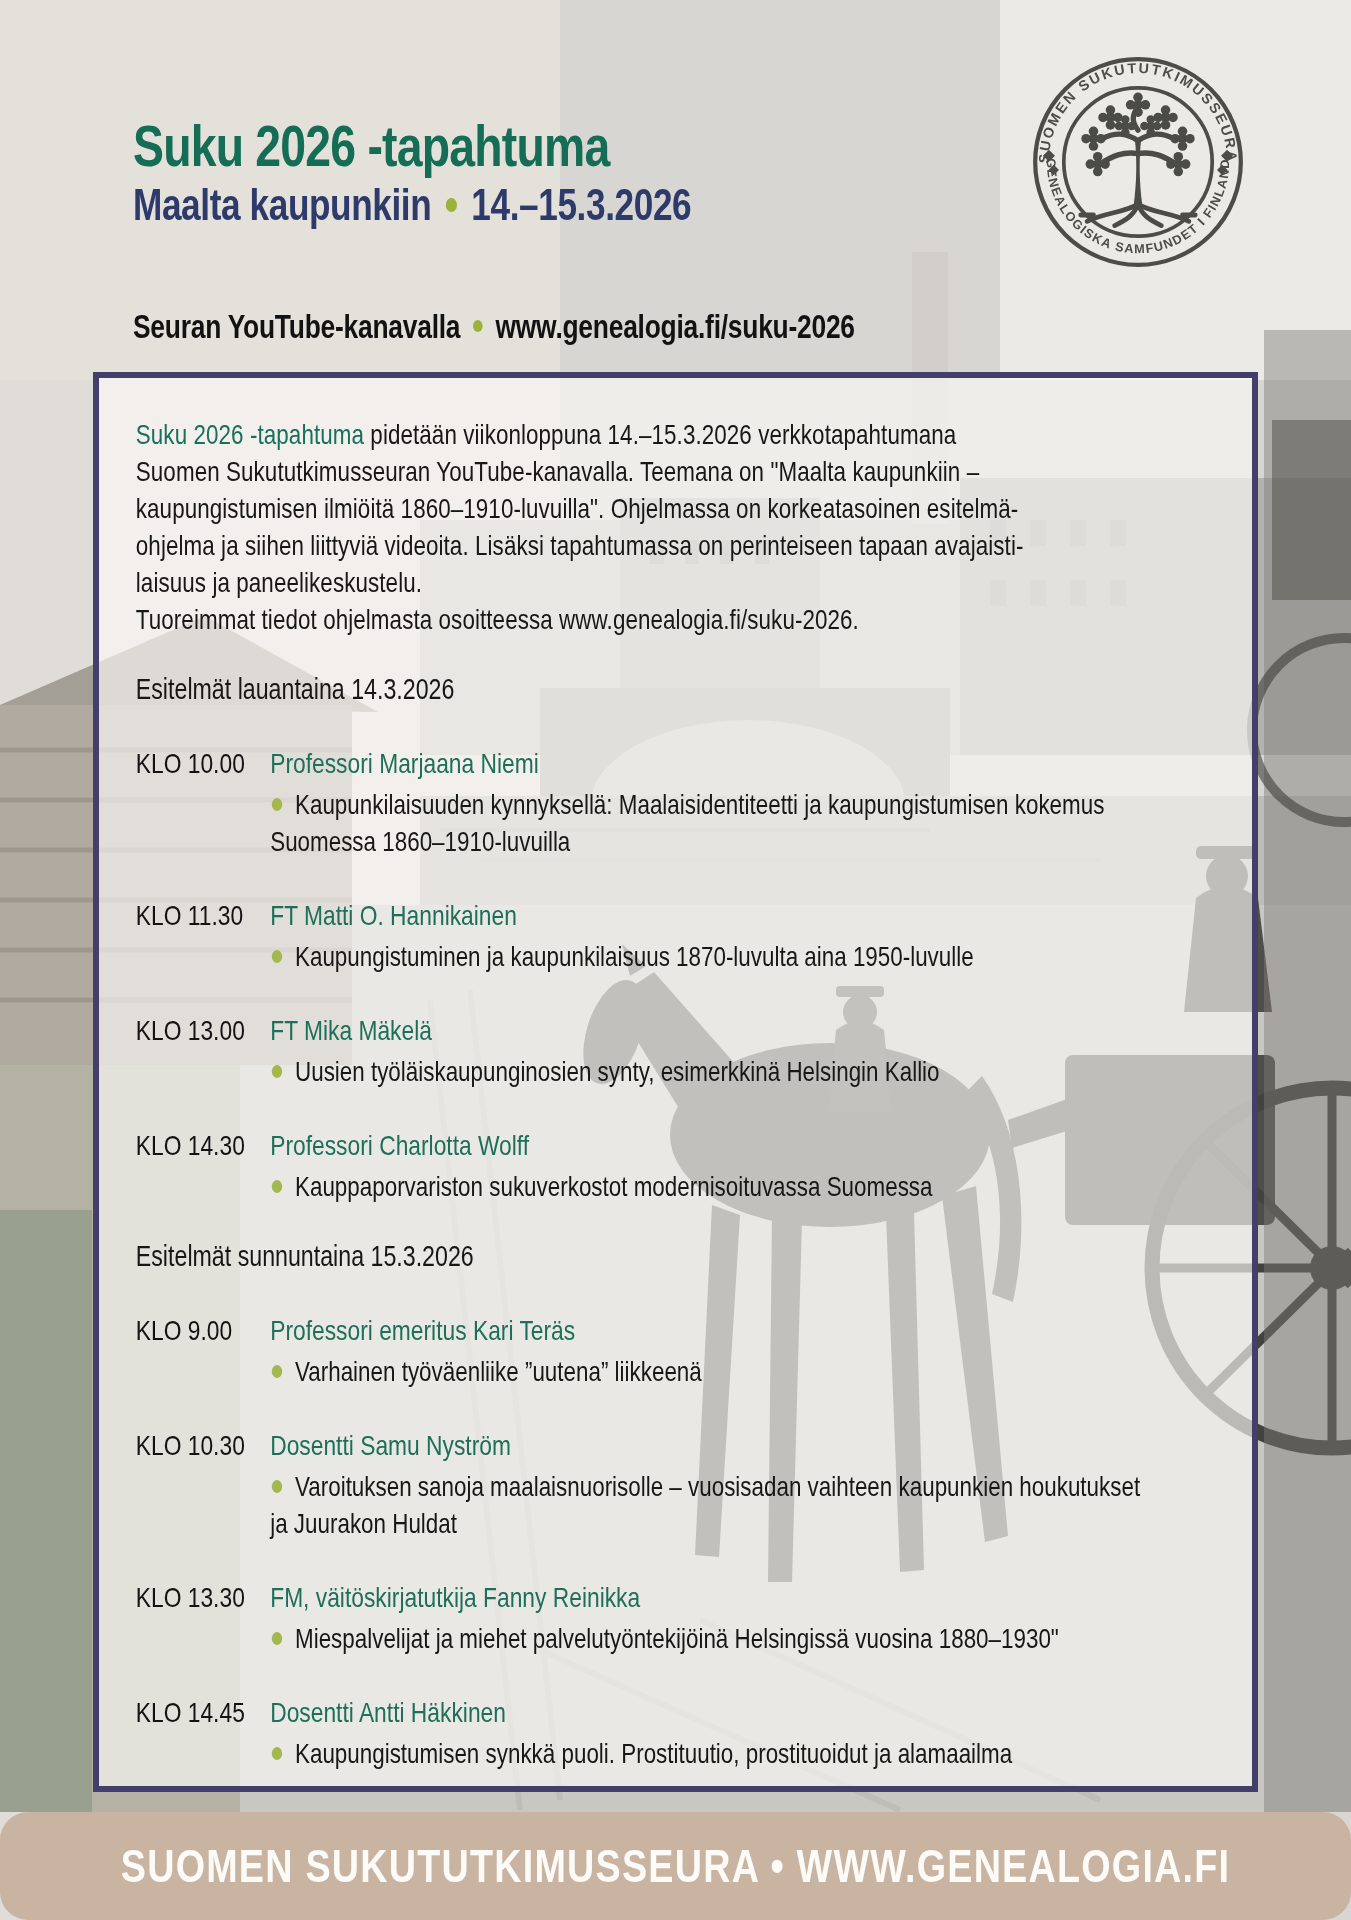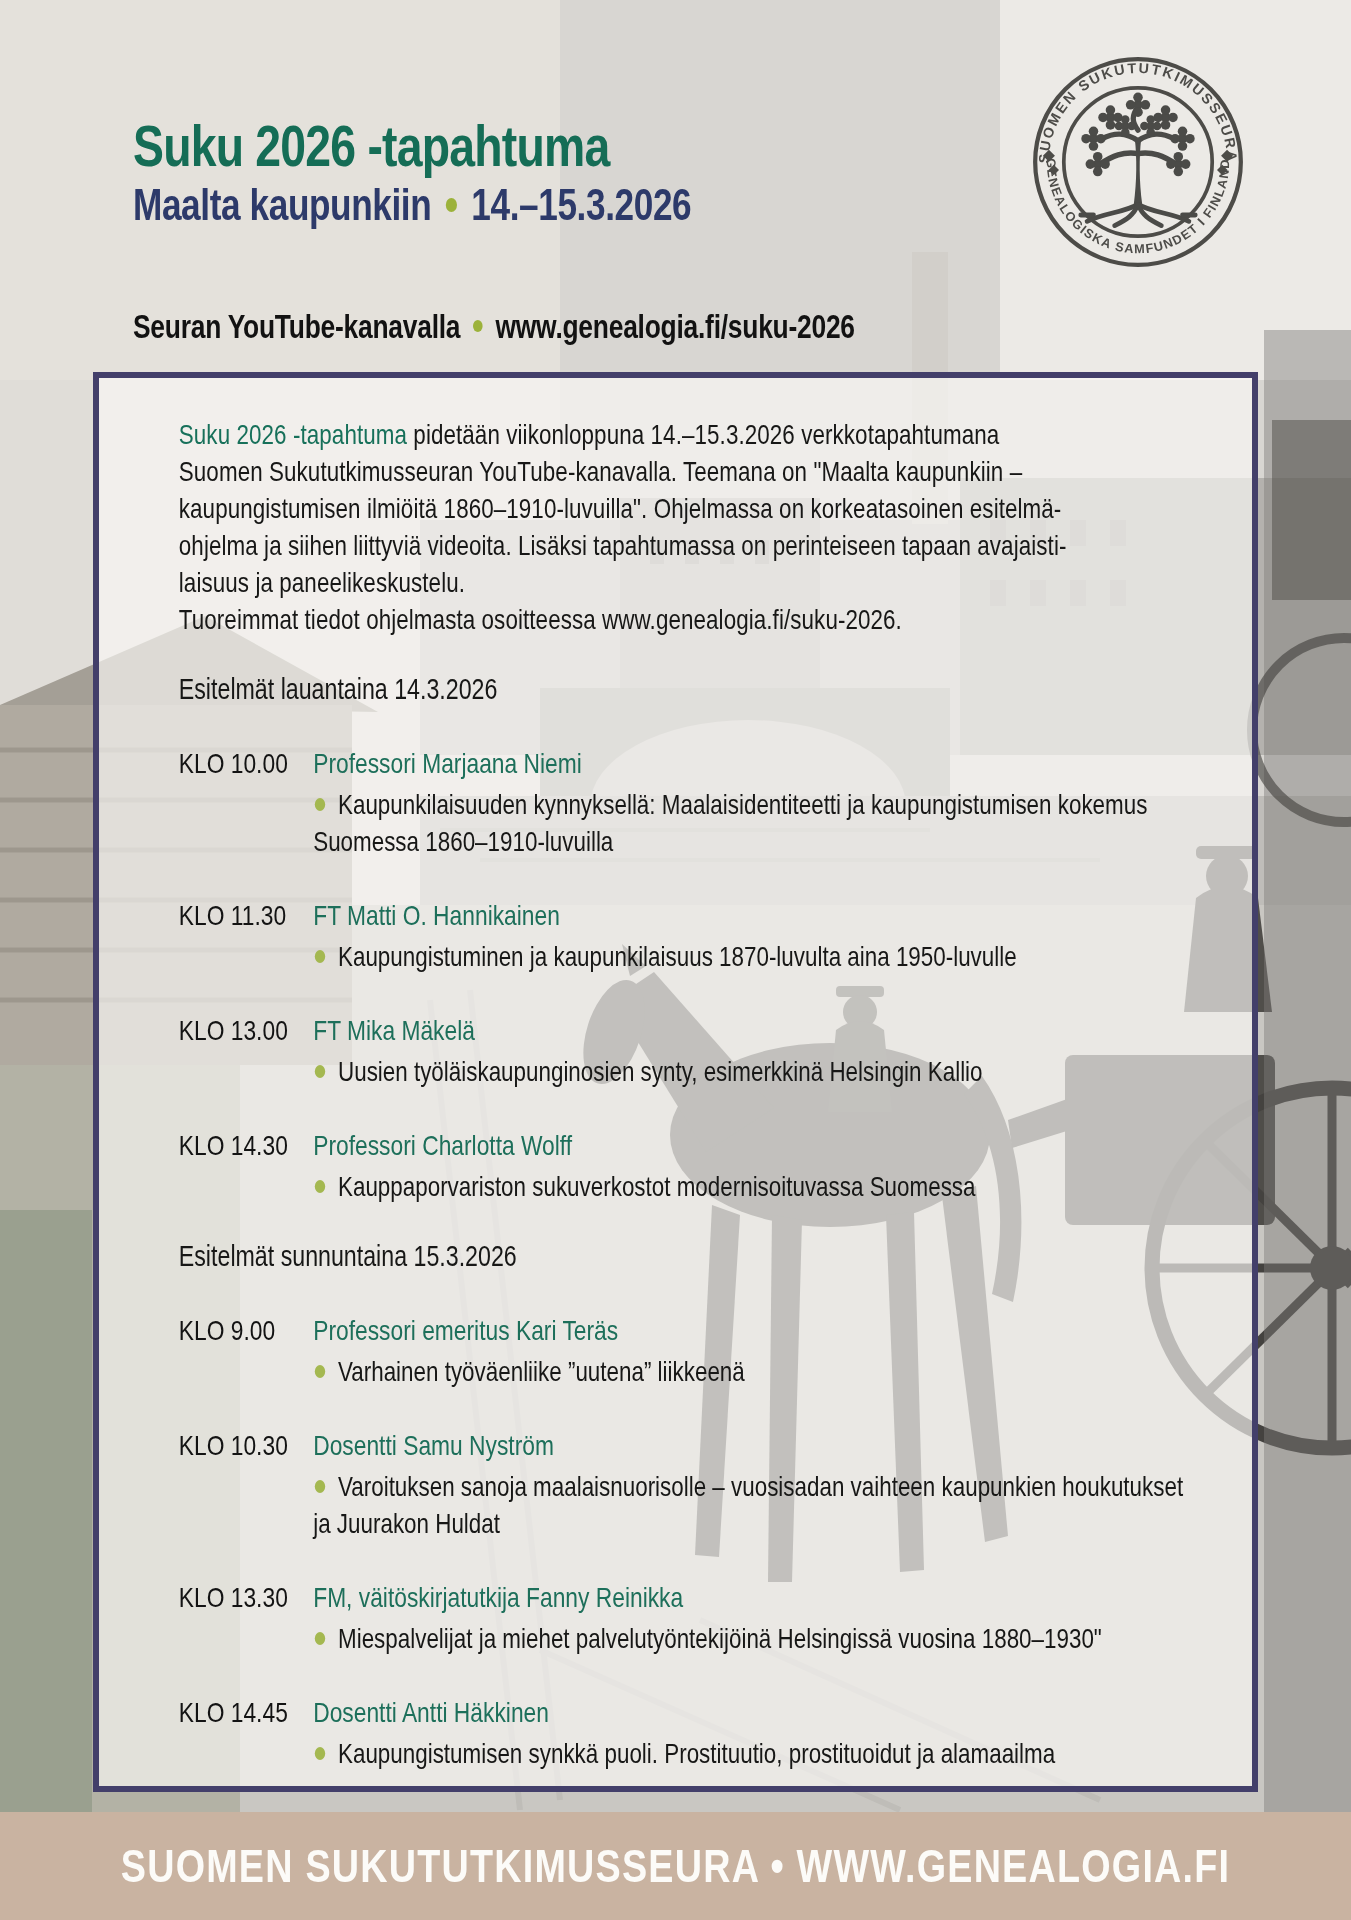--- a/index.html
+++ b/index.html
@@ -38,21 +38,20 @@
 
   
   .seal{position:absolute;left:1032px;top:56px;width:212px;height:212px;}
 
   
   .box{
     position:absolute;left:93px;top:372px;width:1165px;height:1420px;
     box-sizing:border-box;border:6px solid #433f6a;
     background:rgba(250,249,246,0.66);
     overflow:hidden;
-    padding-left:43px;
   }
   .box-inner{
     width:1346px;
     transform:scaleX(0.80);transform-origin:0 0;
     padding:38px 0 0 46px;box-sizing:border-box;
     color:#171716;
   }
   .intro{font-size:28px;line-height:37px;letter-spacing:0.1px;}
   .intro .hl{color:#17705a;}
   .day-heading{margin-top:32px;font-size:29px;line-height:38px;}
@@ -61,21 +60,21 @@
   .s-speaker{font-size:28.5px;line-height:42px;color:#1d6f5a;white-space:nowrap;}
   .s-topic{grid-column:2;font-size:28px;line-height:37px;margin-top:2px;padding-right:30px;}
   .bdot{
     display:inline-block;width:13px;height:13px;border-radius:50%;
     background:#a4b850;vertical-align:middle;margin:0 16px 5px 2px;
   }
 
   
   .footer{
     position:absolute;left:0;bottom:0;width:1351px;height:108px;
-    background:#c9b3a1;display:flex;align-items:center;justify-content:center;
+    background:#c9b3a1;display:flex;align-items:center;justify-content:center;border-radius:28px;
   }
   .footer .ftext{
     font-size:46px;font-weight:700;color:#fcfbf8;letter-spacing:1.5px;
     white-space:nowrap;transform:scaleX(0.82);transform-origin:50% 50%;
   }
 </style>
 </head>
 <body>
 
 <svg class="bg" viewBox="0 0 1351 1920" aria-hidden="true">

